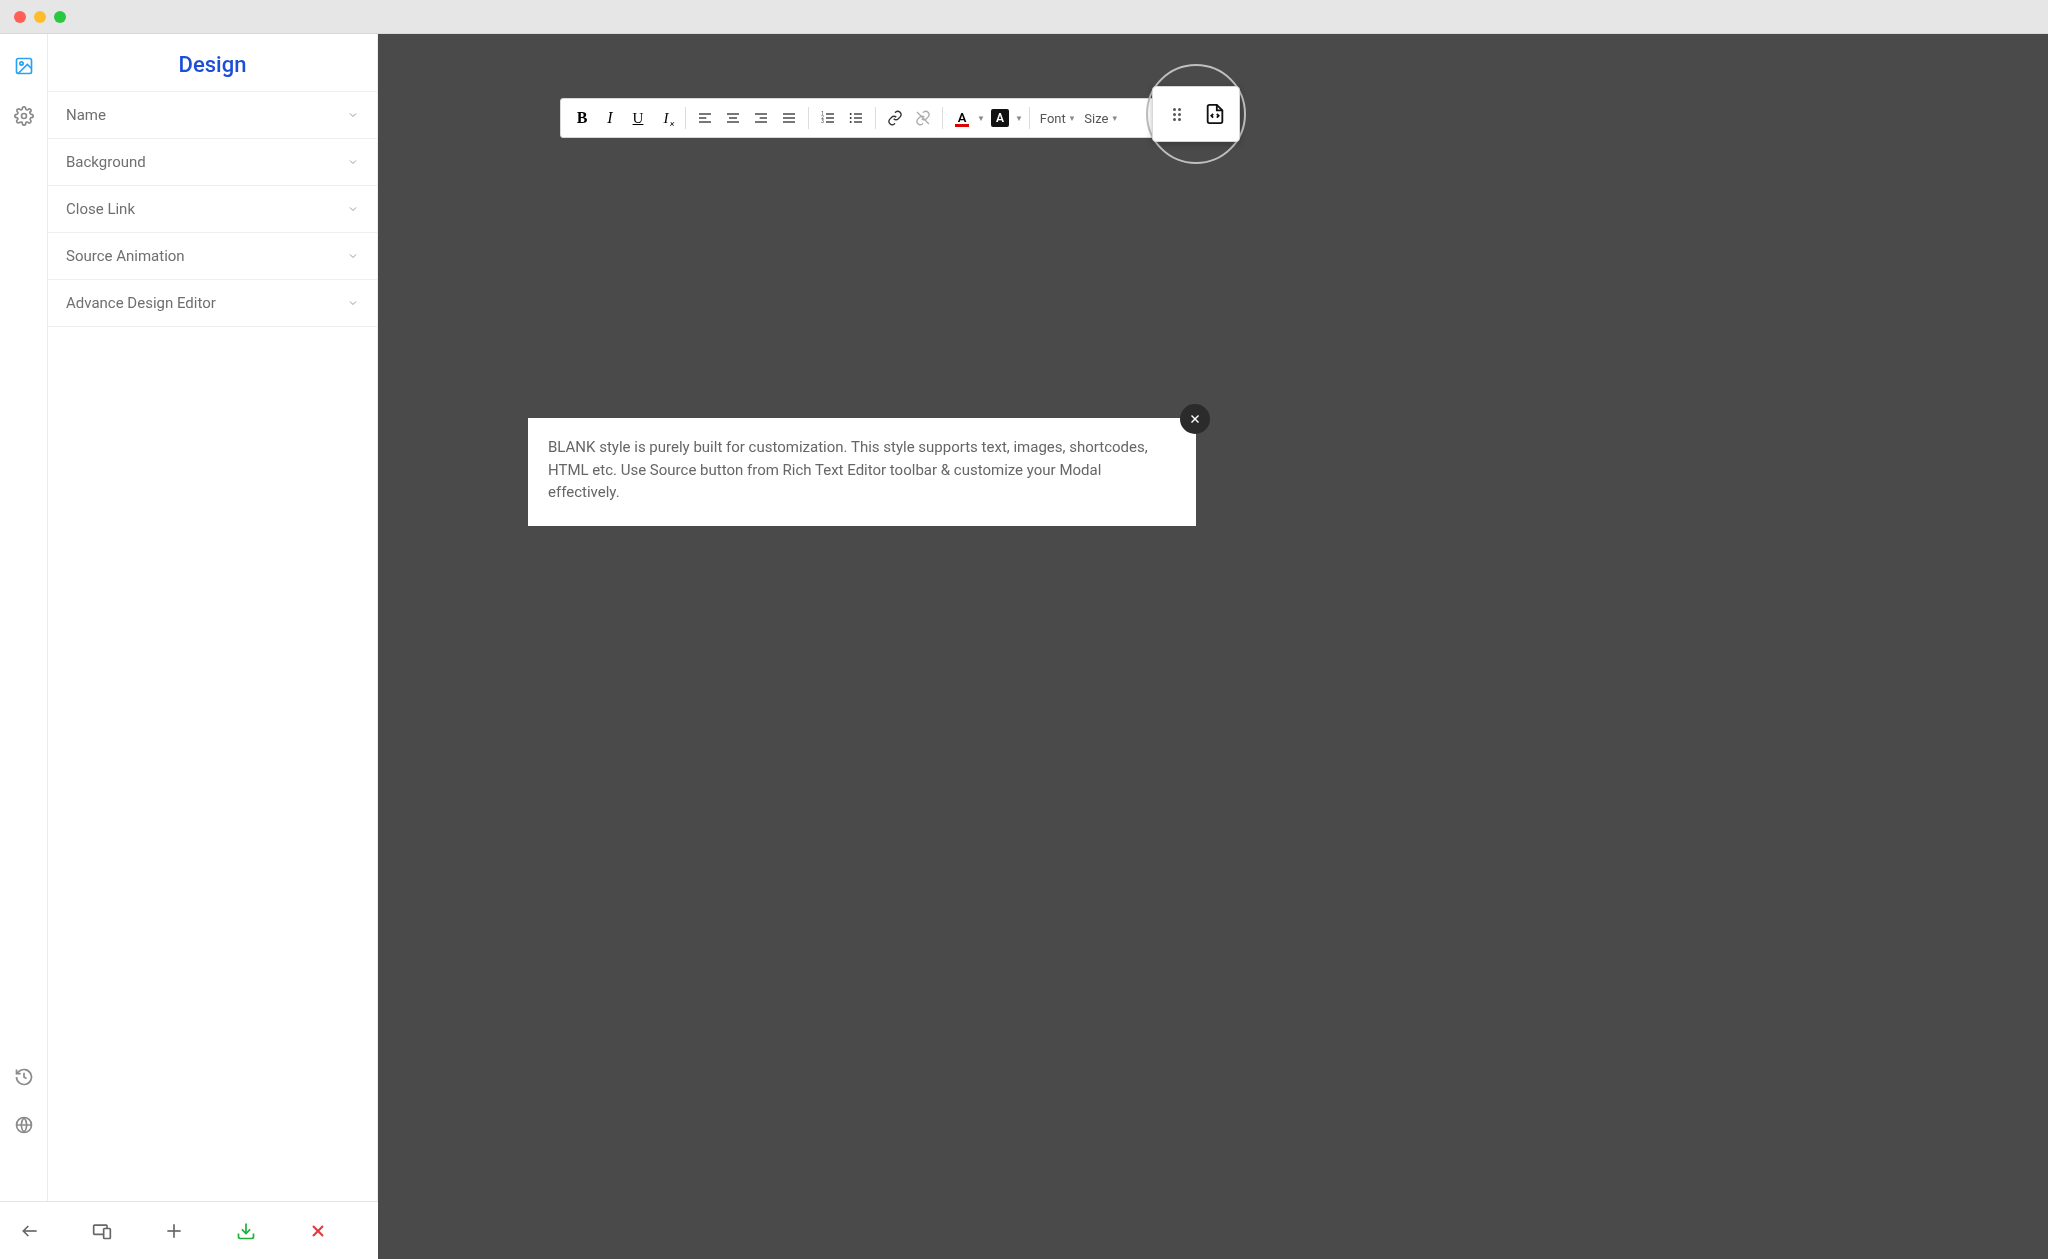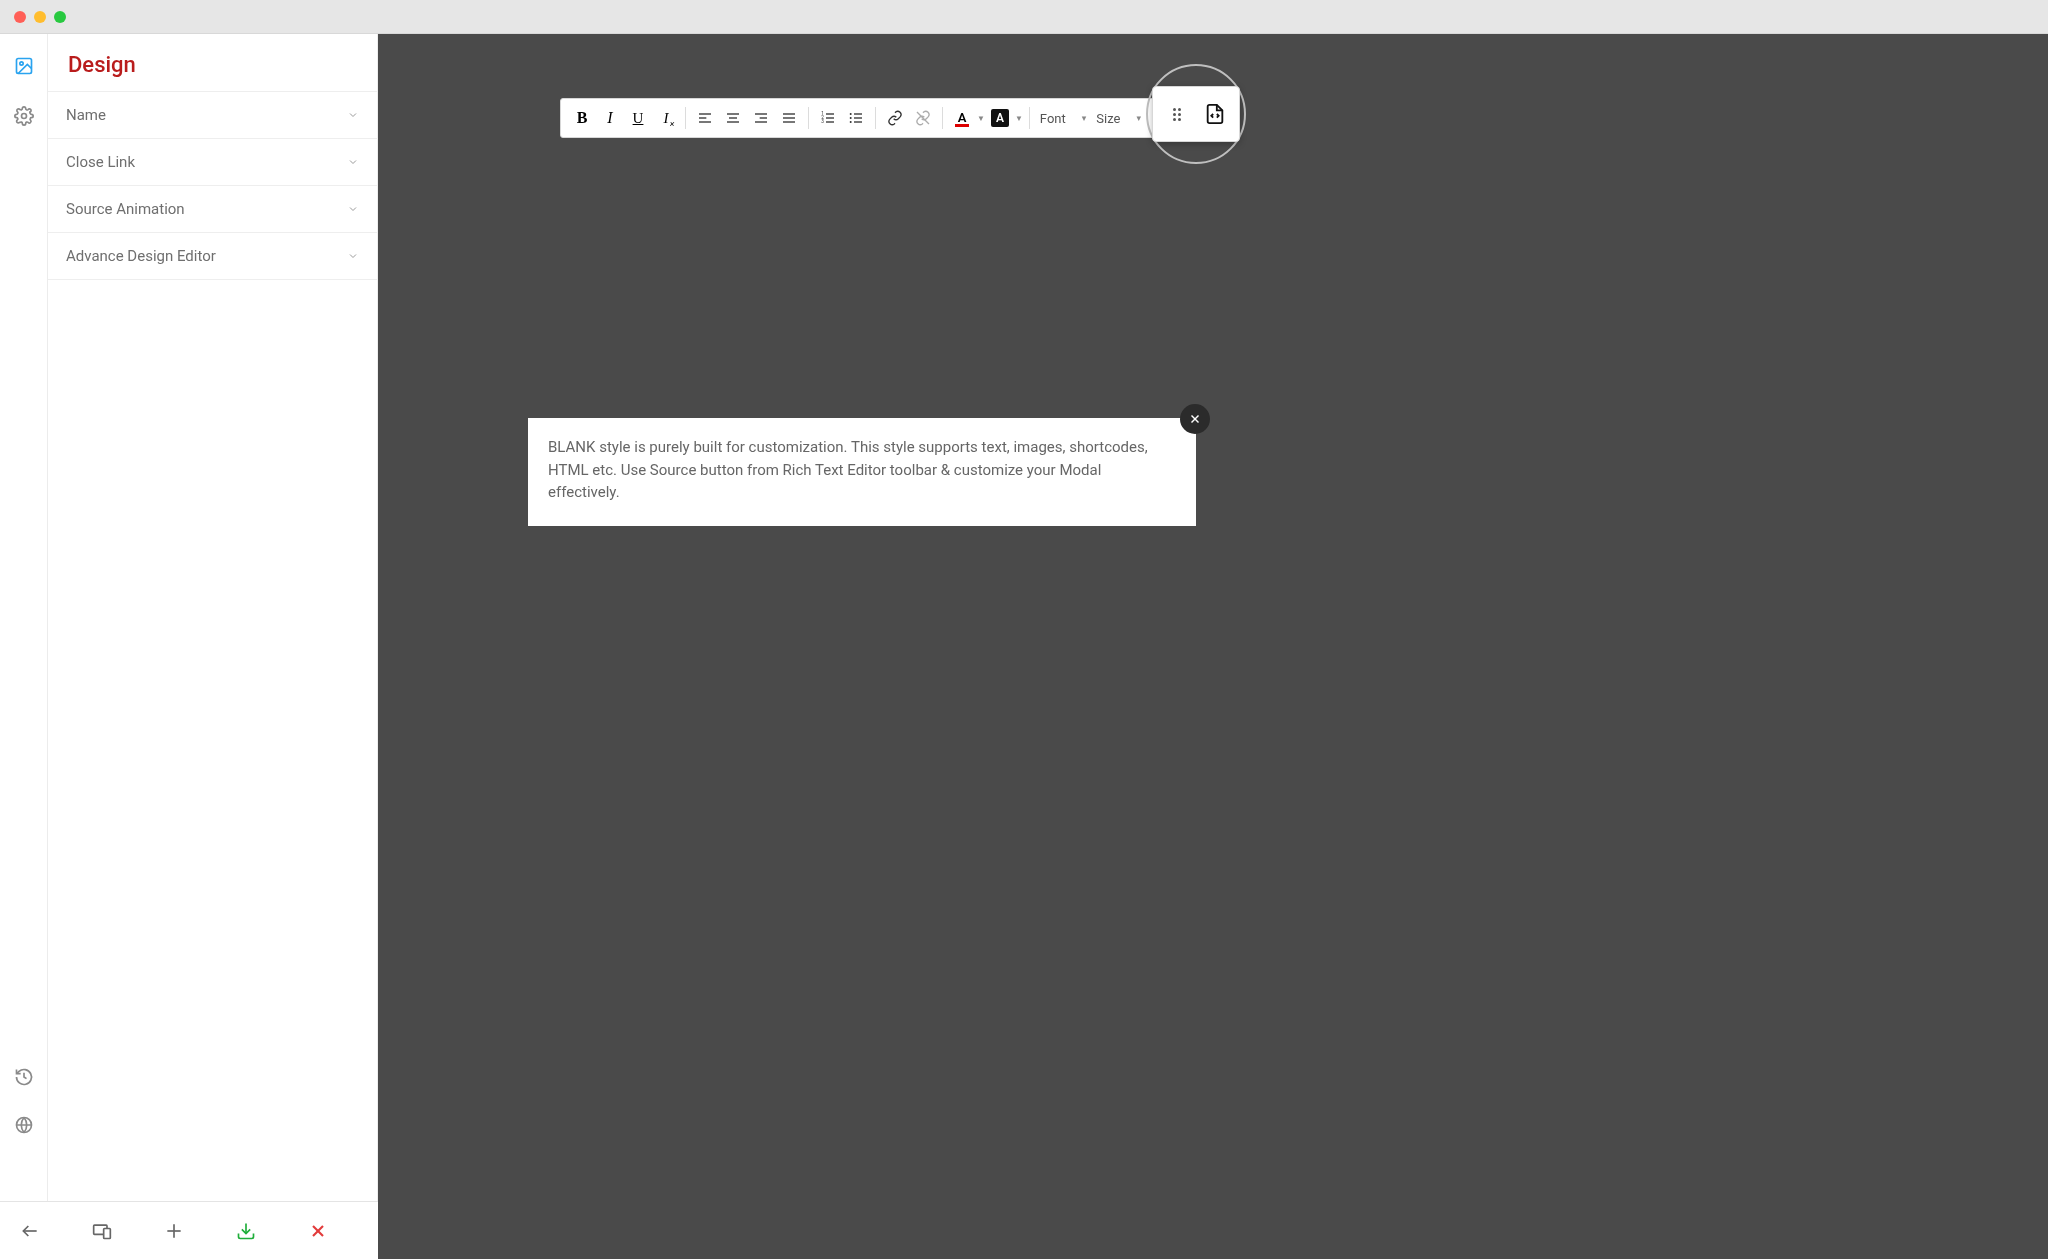--- a/index.html
+++ b/index.html
@@ -25,21 +25,21 @@
   position: relative;
 }
 .icon-rail .rail-bottom { position:absolute; bottom:120px; display:flex; flex-direction:column; gap:24px; align-items:center; width:100%; }
 .icon-rail svg { width:20px; height:20px; }
 .rail-btn { cursor:pointer; }
 
 .sidebar {
   width: 330px; background:#fff; border-right:1px solid #eee;
   display:flex; flex-direction:column;
 }
-.side-title { font-size:22px; font-weight:500; color:#b91c1c; padding:18px 20px 14px; border-bottom:1px solid #eee; }
+.side-title { font-size:22px; font-weight:500; color:#1d4ed8; padding:18px 20px 14px; border-bottom:1px solid #eee;text-align:center; }
 .acc-item {
   display:flex; align-items:center; justify-content:space-between;
   padding:14px 18px; border-bottom:1px solid #eee;
   color:#6f6f6f; font-size:15px; cursor:pointer;gap:15px;
 }
 .acc-item svg { width:12px; height:12px; stroke:#9a9a9a; }
 
 .canvas {
   flex:1; background:#4a4a4a; position:relative; overflow:hidden;
 }
@@ -55,21 +55,21 @@
 
 
 .rte-toolbar {
   position:absolute; top:98px; left:560px; right:auto;
   width:680px; height:40px;
   background:#fff; border:1px solid #d7d7d7; border-radius:3px;
   display:flex; align-items:center; padding:0 8px; gap:2px;
 }
 .rte-btn { width:26px; height:26px; display:flex; align-items:center; justify-content:center; cursor:pointer; border-radius:2px; }
 .rte-sep { width:1px; height:22px; background:#dcdcdc; margin:0 4px; }
-.rte-text { font-size:13px; color:#555; padding:0 4px; cursor:pointer; display:flex; align-items:center; gap:16px; }
+.rte-text { font-size:13px; color:#555; padding:0 4px; cursor:pointer; display:flex; align-items:center; gap:4px; }
 .rte-text .carets { font-size:9px; color:#888; }
 .dots6 { display:grid; grid-template-columns:repeat(2,3px); grid-template-rows:repeat(3,3px); gap:2px; }
 .dots6 i { width:3px;height:3px;background:#555;border-radius:50%; display:block; }
 
 
 .source-group {
   position:absolute; top:64px; left:1146px;
   width:100px; height:100px; border-radius:50%;
   border:2px solid #bfbfbf; background:rgba(255,255,255,0);
   display:flex; align-items:center; justify-content:center;
@@ -139,20 +139,26 @@
         </svg>
       </div>
     </div>
   </div>
 
   <div class="sidebar">
     <div class="side-title">Design</div>
 
     <div class="acc-item">
       <span>Name</span>
+      <svg viewBox="0 0 24 24" fill="none" stroke-width="2">
+          <polyline points="6 9 12 15 18 9"></polyline>
+        </svg>
+    </div>
+    <div class="acc-item">
+      <span>Background</span>
       <svg viewBox="0 0 24 24" fill="none" stroke-width="2">
           <polyline points="6 9 12 15 18 9"></polyline>
         </svg>
     </div>
     <div class="acc-item">
       <span>Close Link</span>
       <svg viewBox="0 0 24 24" fill="none" stroke-width="2">
           <polyline points="6 9 12 15 18 9"></polyline>
         </svg>
     </div>

